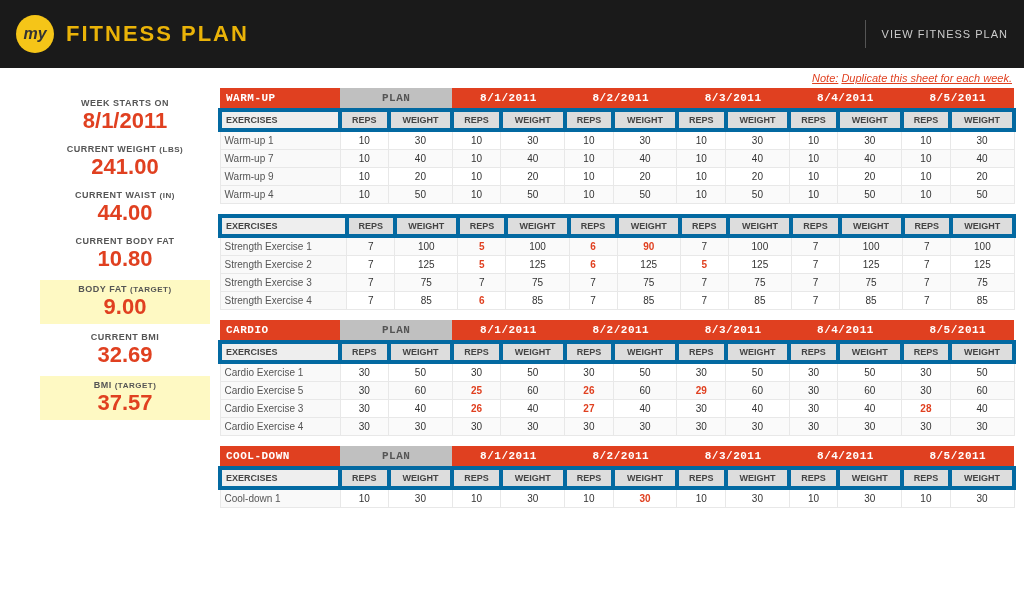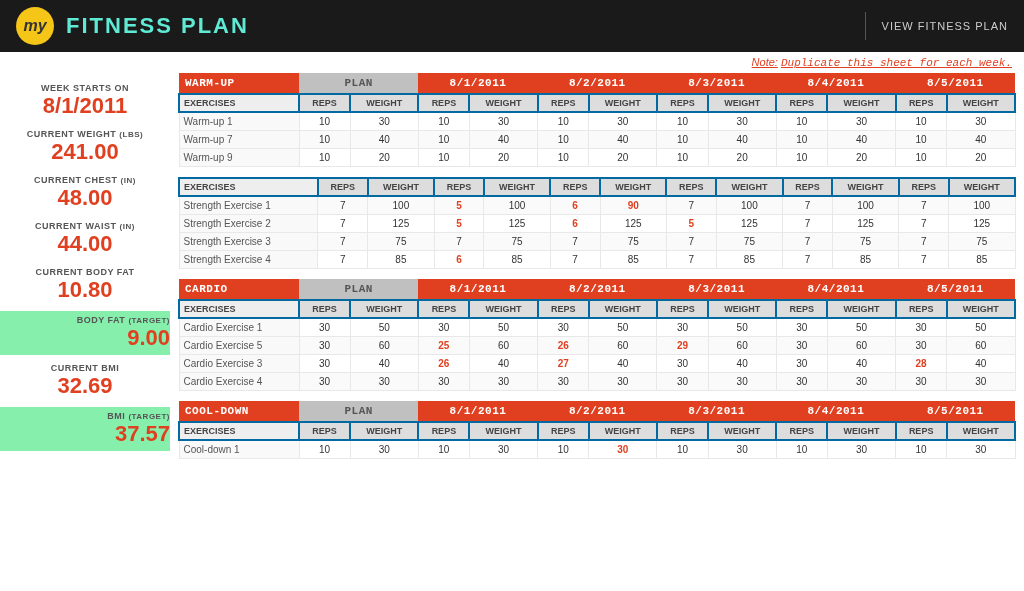--- a/index.html
+++ b/index.html
@@ -1,51 +1,51 @@
 <!DOCTYPE html>
 <html><head>
   <meta charset="utf-8">
   <style>
     * { margin: 0; padding: 0; box-sizing: border-box; }
     body { font-family: Arial, sans-serif; background: #fff; width: 1024px; min-height: 591px; overflow-x: hidden; font-size: 11px; }
 
     
-    .header { background: #1a1a1a; height: 52px; display: flex; align-items: center; padding: 18px 16px; }
+    .header { background: #1a1a1a; height: 68px; display: flex; align-items: center; padding: 18px 16px; }
     .my-logo { width: 38px; height: 38px; background: #f5c518; border-radius: 50%; display: flex; align-items: center; justify-content: center; font-style: italic; font-weight: bold; font-size: 16px; color: #333; margin-right: 12px; }
-    .header-title { color: #5eead4; font-size: 22px; font-weight: bold; letter-spacing: 2px; flex: 1; }
+    .header-title { color: #eab308; font-size: 22px; font-weight: bold; letter-spacing: 2px; flex: 1; }
     .header-divider { width: 1px; height: 28px; background: #555; margin-right: 16px; }
     .view-fitness-btn { color: #ccc; font-size: 11px; letter-spacing: 1px; cursor: pointer; text-transform: uppercase; }
 
     
     .note-bar { text-align: right; padding: 4px 12px; font-size: 11px; color: #555; font-style: italic; }
     .note-bar span { color: #e04020; text-decoration: underline; text-align: center; }
 
     
-    .content { display: flex; }
+    .content { display: flex; padding-left: 40px; }
 
     
     .sidebar { width: 170px; min-width: 170px; padding: 8px 0; background: #fff; }
     .sidebar-item { text-align: center; margin-bottom: 6px; padding: 2px 0; }
     .sidebar-label { font-size: 9px; font-weight: bold; color: #555; letter-spacing: 0.5px; text-transform: uppercase; }
     .sidebar-value { font-size: 22px; font-weight: bold; color: #e04020; }
-    .sidebar-highlight { background: #86efac; padding: 4px 0; text-align: right; }
+    .sidebar-highlight { background: #fef9c3; padding: 4px 0; }
 
     
     .main { flex: 1; padding: 0 8px; overflow-x: auto; }
 
     
     .section { margin-bottom: 10px; }
     .section-table { width: 100%; border-collapse: collapse; }
 
     
     .sec-header-row td { background: #e04020; color: #fff; font-weight: bold; font-size: 11px; padding: 4px 6px; text-transform: uppercase; letter-spacing: 0.5px; font-family: Liberation Mono, monospace; }
     .sec-header-row .plan-cell { background: #c0c0c0; color: #555; }
 
     
-    .col-header-row td { background: #ddd; font-weight: bold; font-size: 9px; color: #444; padding: 3px 4px; text-align: center; text-transform: uppercase; border: 2px solid #0369a1; }
+    .col-header-row td { background: #ddd; font-weight: bold; font-size: 9px; color: #444; padding: 3px 4px; text-align: center; text-transform: uppercase; border: 4px solid #0369a1; }
     .col-header-row .exercises-col { text-align: left; background: #eee; }
 
     
     .data-row td { padding: 3px 4px; border: 1px solid #e8e8e8; font-size: 10px; color: #333; text-align: center; }
     .data-row td.exercises-col { text-align: left; background: #f9f9f9; color: #555; }
     .data-row:nth-child(even) { background: #fafafa; }
 
     .highlight-red { color: #e04020 !important; font-weight: bold; }
 
     
@@ -58,43 +58,36 @@
 
 <div class="header">
   <div class="my-logo">my</div>
   <div class="header-title">FITNESS PLAN</div>
   <div class="header-divider"></div>
   <div class="view-fitness-btn">VIEW FITNESS PLAN</div>
 </div>
 
 <div class="note-bar">
   <span>Note:</span>
-  <span style="color:#e04020;text-decoration:underline;cursor:pointer;font-family:Liberation Mono, monospace;">Duplicate this sheet for each week.</span>
+  <span style="color:#e04020;text-decoration:underline;cursor:pointer;">Duplicate this sheet for each week.</span>
 </div>
 
 <div class="content">
 
   <div class="sidebar">
     <div class="sidebar-item">
       <div class="sidebar-label">WEEK STARTS ON</div>
       <div class="sidebar-value">8/1/2011</div>
     </div>
     <div class="sidebar-item">
       <div class="sidebar-label">
         <span>CURRENT WEIGHT</span>
         <span style="font-size:8px;">(LBS)</span>
       </div>
       <div class="sidebar-value">241.00</div>
-    </div>
-    <div class="sidebar-item">
-      <div class="sidebar-label">
-        <span>CURRENT CHEST</span>
-        <span style="font-size:8px;">(IN)</span>
-      </div>
-      <div class="sidebar-value">48.00</div>
     </div>
     <div class="sidebar-item">
       <div class="sidebar-label">
         <span>CURRENT WAIST</span>
         <span style="font-size:8px;">(IN)</span>
       </div>
       <div class="sidebar-value">44.00</div>
     </div>
     <div class="sidebar-item">
       <div class="sidebar-label">CURRENT BODY FAT</div>
@@ -186,20 +179,35 @@
       <td>20</td>
       <td>10</td>
       <td>20</td>
       <td>10</td>
       <td>20</td>
       <td>10</td>
       <td>20</td>
       <td>10</td>
       <td>20</td>
     </tr>
+            <tr class="data-row">
+      <td class="exercises-col">Warm-up 4</td>
+      <td>10</td>
+      <td>50</td>
+      <td>10</td>
+      <td>50</td>
+      <td>10</td>
+      <td>50</td>
+      <td>10</td>
+      <td>50</td>
+      <td>10</td>
+      <td>50</td>
+      <td>10</td>
+      <td>50</td>
+    </tr>
           </tbody>
         </table>
       </div>
       <div class="section">
         <table class="section-table">
           <tbody>
             <tr class="col-header-row">
     <td class="exercises-col">EXERCISES</td>
     <td>REPS</td>
     <td>WEIGHT</td>

